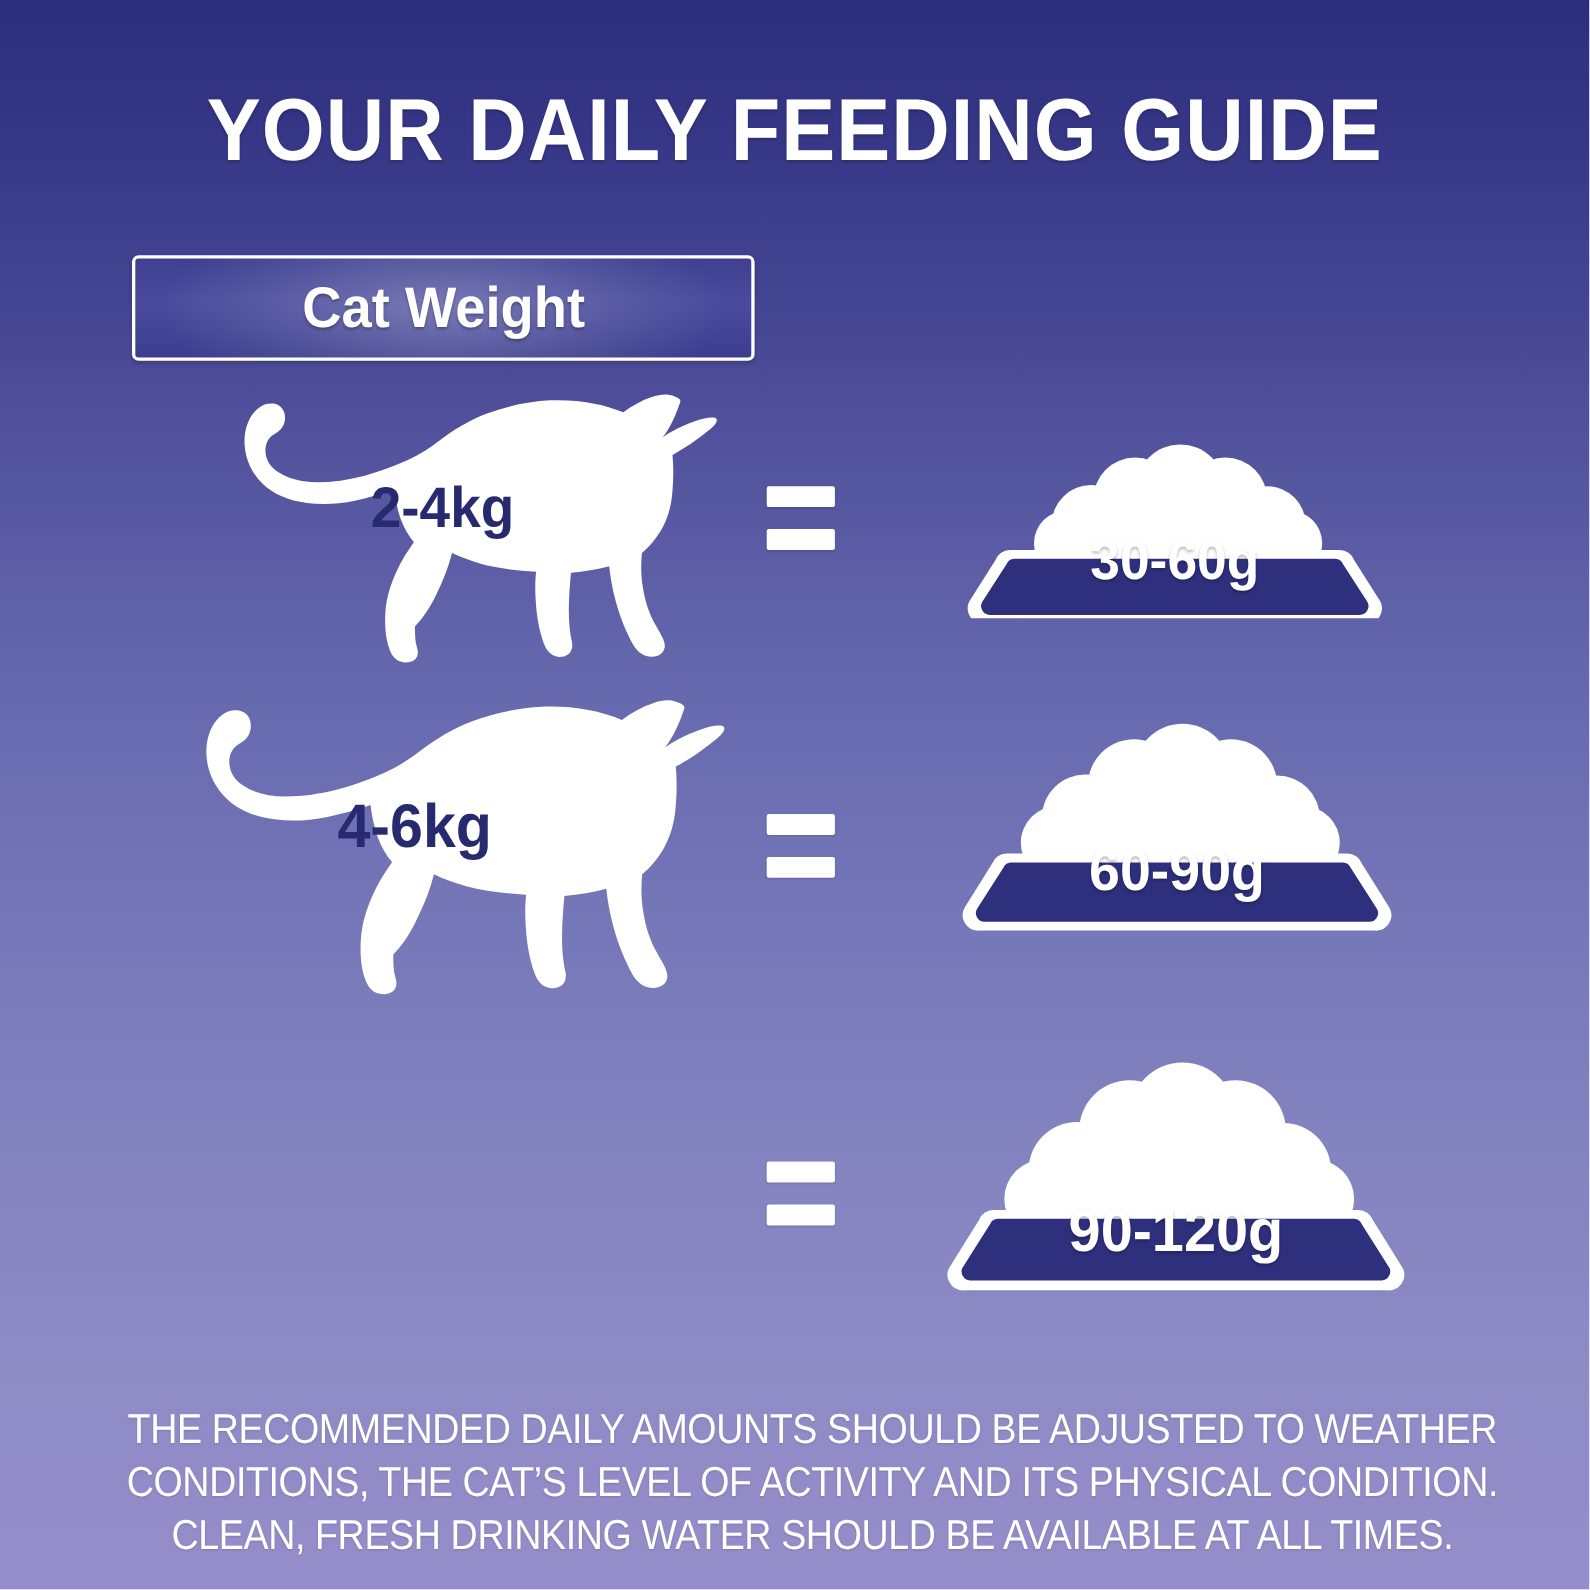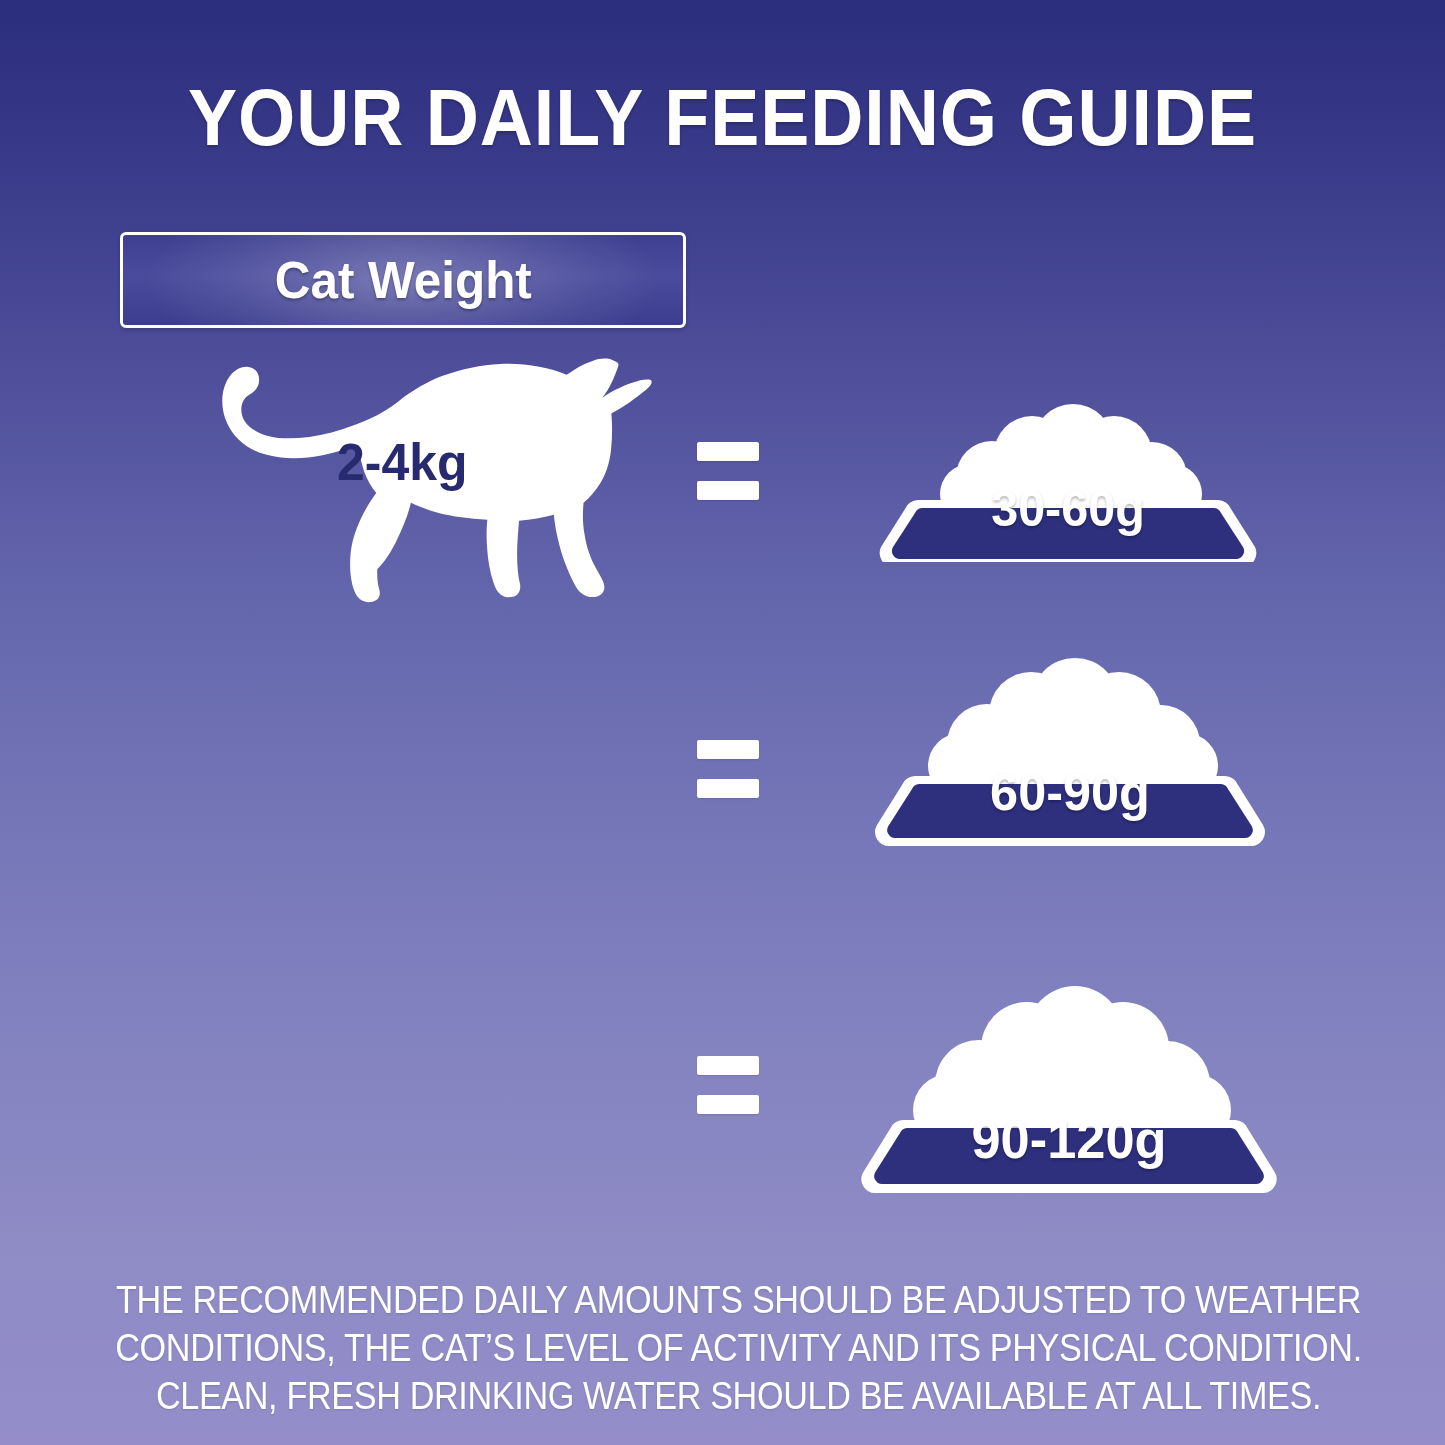--- a/index.html
+++ b/index.html
@@ -100,21 +100,21 @@
   }
   .equals .bar + .bar { margin-top:20px; }
   #row-1 .equals { left:697px; top:90px; }
   #row-2 .equals { left:697px; top:110px; }
   #row-3 .equals { left:697px; top:118px; }
 
   
   .bowl-wrap { position:absolute; }
   #row-1 .bowl-wrap { left:860px; top:30px;  width:416px; height:180px; }
   #row-2 .bowl-wrap { left:855px; top:18px;  width:430px; height:200px; }
-  #row-3 .bowl-wrap { left:843px; top:42px;  width:452px; height:218px; }
+  #row-3 .bowl-wrap { left:843px; top:22px;  width:452px; height:218px; }
   .bowl-wrap svg { display:block; width:100%; height:100%; }
 
   .bowl-label {
     position:absolute; left:50%; transform:translateX(-50%) scaleX(.97);
     color:#ffffff; font-weight:bold; white-space:nowrap;
     text-shadow:0 2px 3px rgba(0,0,0,.28);
   }
   #row-1 .bowl-label { bottom:24px; font-size:50px; }
   #row-2 .bowl-label { bottom:26px; font-size:52px; }
   #row-3 .bowl-label { bottom:28px; font-size:54px; }
@@ -199,20 +199,44 @@
         <path fill="#ffffff" d="M58,118 h300 a14,14 0 0 1 13,9 l24,38 a14,14 0 0 1 -13,20 H34
                                  a14,14 0 0 1 -13,-20 l24,-38 a14,14 0 0 1 13,-9 Z"></path>
         <path fill="#2e307e" d="M62,126 h292 a8,8 0 0 1 7,5 l22,34 a8,8 0 0 1 -7,12 H40
                                  a8,8 0 0 1 -7,-12 l22,-34 a8,8 0 0 1 7,-5 Z"></path>
       </svg>
       <span class="bowl-label">30-60g</span>
     </div>
   </div>
 
   <div class="row" id="row-2">
+    <div class="cat-wrap">
+      <svg viewBox="0 0 510 250" xmlns="http://www.w3.org/2000/svg" aria-hidden="true">
+        <path fill="#ffffff" d="
+          M470,8 C466,20 461,31 454,40 C461,35 472,29 484,25 C492,22 498,21 502,22
+          C505,23 504,27 498,32 C486,42 474,50 463,56 C464,66 464,78 463,89
+          C462,104 458,116 452,126 C447,134 441,141 435,146 C434,156 434,167 436,178
+          C438,191 442,202 447,211 C452,220 456,226 456,231 C456,237 451,241 444,241
+          C437,241 431,237 427,230 C421,219 415,205 411,190 C408,179 406,168 405,158
+          C394,161 382,163 370,164 C369,175 368,187 368,198 C368,210 369,220 371,228
+          C372,235 369,240 362,241 C355,242 349,238 346,231 C342,221 339,208 338,194
+          C337,183 337,172 338,163 C320,162 303,160 288,156 C278,153 269,150 261,146
+          C258,158 253,171 247,183 C241,196 234,206 227,213 C227,220 227,227 229,233
+          C231,240 228,245 221,246 C213,247 207,243 204,235 C200,225 199,212 200,199
+          C201,186 205,174 210,163 C215,152 221,143 226,136 C221,130 217,123 214,115
+          C211,106 209,97 208,88 C197,92 185,95 172,98 C157,101 142,102 128,100
+          C111,98 97,92 87,82 C77,72 72,60 71,48 C70,36 73,26 78,19 C83,12 90,8 97,9
+          C104,10 108,15 108,22 C108,29 104,34 98,37 C93,40 90,45 90,52
+          C90,60 94,67 102,72 C111,78 123,81 137,81 C151,81 166,79 181,75
+          C196,71 209,66 220,61 C231,56 240,50 248,44 C262,33 277,24 293,18
+          C312,11 332,7 351,6 C376,5 399,9 418,17 C426,11 435,6 444,3
+          C452,0 459,0 464,2 C469,4 471,5 470,8 Z"></path>
+      </svg>
+      <span class="cat-label">4-6kg</span>
+    </div>
 
     <div class="equals">
       <div class="bar"></div>
       <div class="bar"></div>
     </div>
 
     <div class="bowl-wrap">
       <svg viewBox="0 0 430 200" xmlns="http://www.w3.org/2000/svg" aria-hidden="true">
         <g fill="#ffffff">
           <circle cx="132" cy="96" r="40"></circle>

